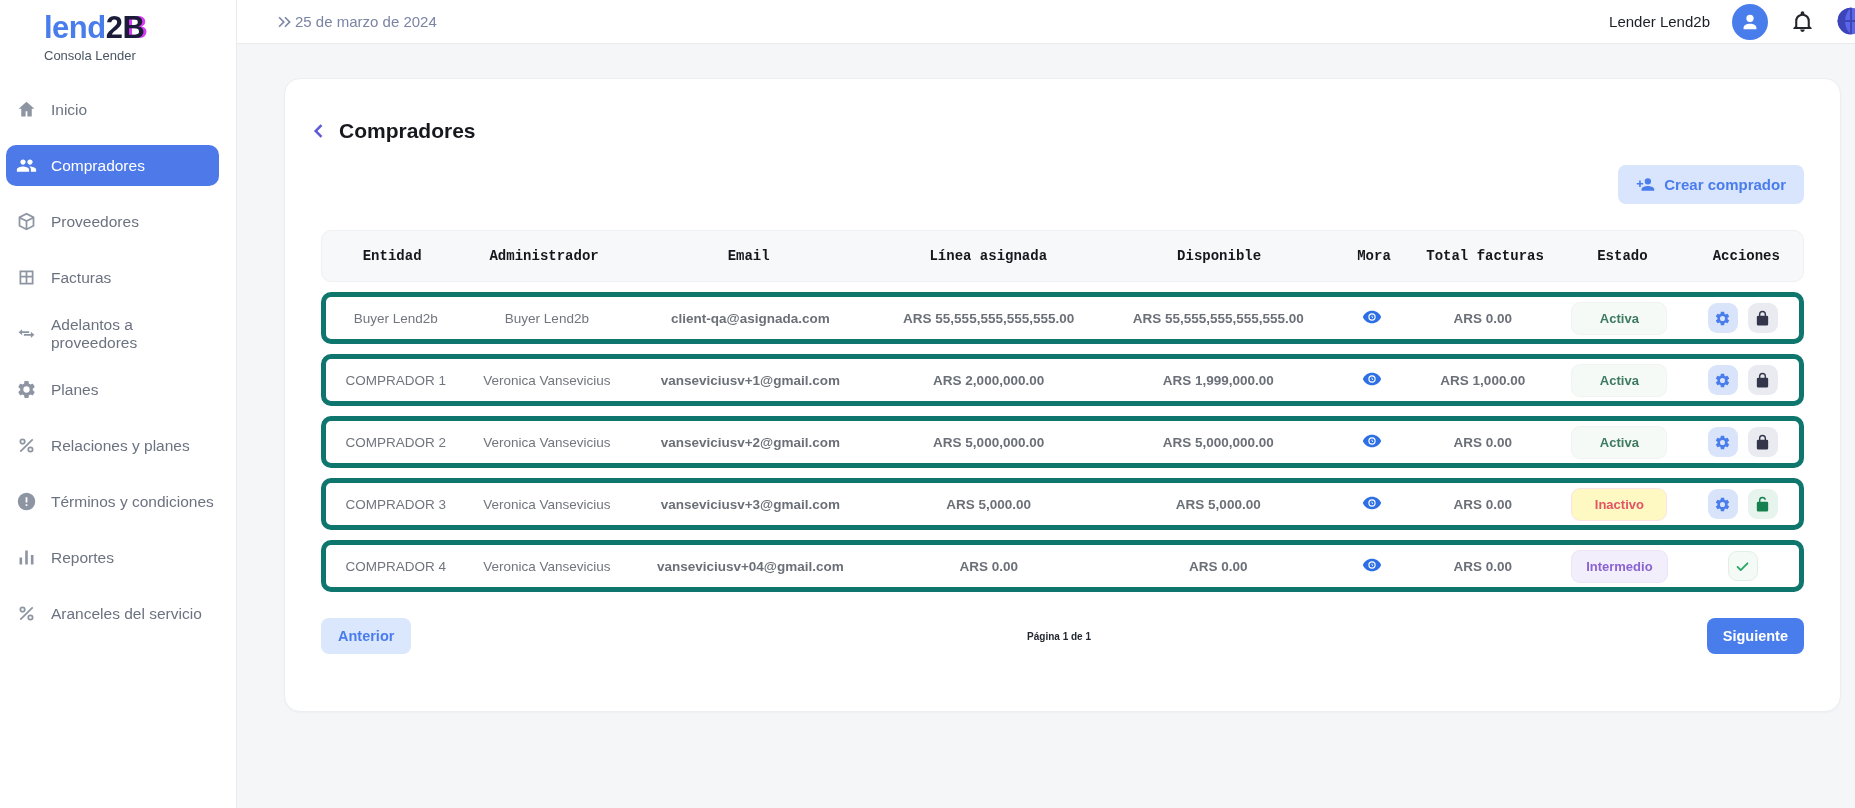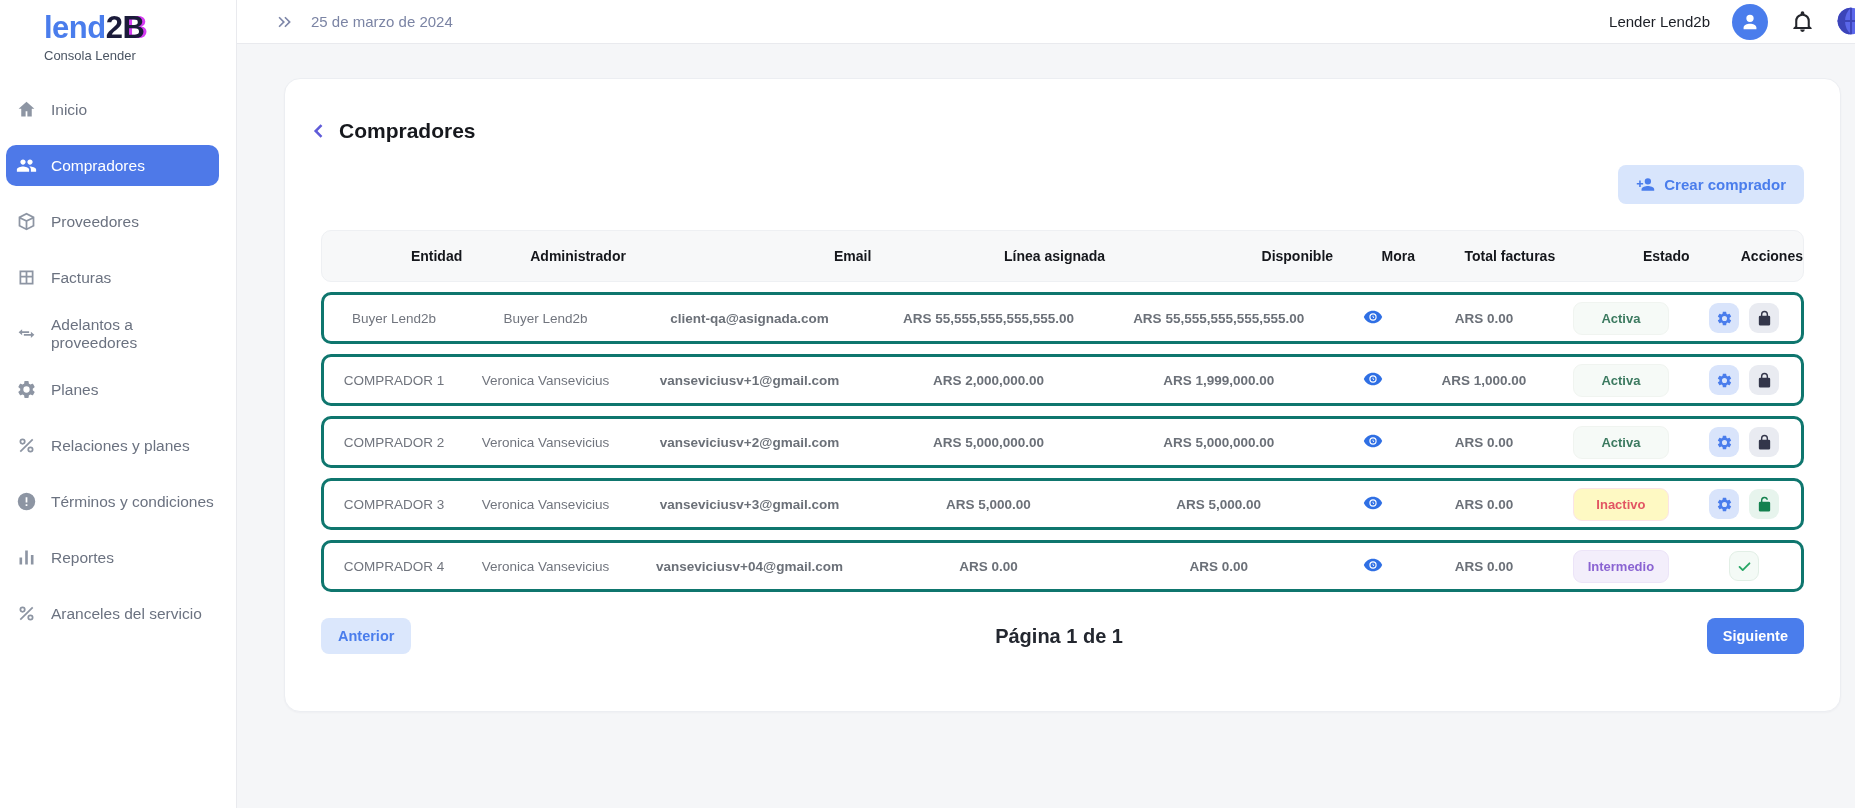--- a/index.html
+++ b/index.html
@@ -20,21 +20,21 @@
   .nav-item { display:flex; align-items:center; gap:14px; height:41px; margin:0 17px 15px 6px;
     padding-left:10px; border-radius:10px; cursor:pointer; color:#6b7280; font-size:15.5px; }
   .nav-item svg { width:21px; height:21px; fill:#8d95a3; flex:0 0 21px; }
   .nav-item.active { background:#4e79e8; color:#fff; }
   .nav-item.active svg { fill:#fff; }
 
   
   .main { flex:1; display:flex; flex-direction:column; position:relative; }
   .topbar { height:44px; border-bottom:1px solid #e9eaee; background:#fff;
     display:flex; align-items:center; justify-content:space-between; padding:0 0 0 38px; position:relative; }
-  .topbar-left { display:flex; align-items:center; gap:16px; }
+  .topbar-left { display:flex; align-items:center; }
   .dbl-chevron svg { width:20px; height:20px; fill:#7d86a8; display:block; }
   .date { color:#7b84a4; font-size:15px; }
   .topbar-right { display:flex; align-items:center; gap:22px; padding-right:40px; }
   .username { color:#1c1f26; font-size:15px; }
   .avatar { width:36px; height:36px; border-radius:50%; background:#4a7dec;
     display:flex; align-items:center; justify-content:center; cursor:pointer; }
   .avatar svg { width:22px; height:22px; fill:#fff; }
   .bell svg { width:25px; height:25px; fill:#24262c; cursor:pointer; display:block; }
   .globe { position:absolute; right:-12px; top:5px; width:32px; height:32px; cursor:pointer; }
 
@@ -52,22 +52,22 @@
     border-radius:8px; padding:10px 18px; cursor:pointer;
     color:#4a7dec; font-size:15px; font-weight:700; font-family:"Liberation Sans",sans-serif; }
   .create-btn svg { width:19px; height:19px; fill:#4a7dec; }
 
   
   .table { margin-top:26px; }
   .grid-cols { display:grid;
     grid-template-columns:120fr 140fr 210fr 200fr 195fr 70fr 120fr 115fr 97fr;
     align-items:center; }
   .thead { background:#f7f8f9; border:1px solid #eef0f3; border-radius:10px; height:52px; }
-  .th { text-align:right; font-size:14px; font-weight:700; color:#15171c; }
-  .trow { background:#fff; border:3px solid #0f766e; border-radius:10px; height:52px; margin-top:10px; }
+  .th { text-align:center; font-size:14px; font-weight:700; color:#15171c;font-family:Liberation Mono, monospace; }
+  .trow { background:#fff; border:5px solid #0f766e; border-radius:10px; height:52px; margin-top:10px; }
   .td { text-align:center; font-size:13.5px; color:#71757e; overflow:hidden; white-space:nowrap; }
   .td.strong { font-weight:700; color:#6b7078; }
   .badge { display:inline-block; min-width:96px; padding:8px 14px; border-radius:9px;
     font-size:13px; font-weight:700; }
   .badge.activa { background:#f6faf7; border:1px solid #f0f4f0; color:#3c7a60; }
   .badge.inactivo { background:#fef9c3; border:1px solid #fbe4e7; color:#e25563; }
   .badge.intermedio { background:#f3eefb; border:1px solid #ece4f8; color:#8a63d2; }
   .mora-btn { background:none; border:none; cursor:pointer; padding:0; }
   .mora-btn svg { width:20px; height:20px; display:block; margin:0 auto; }
   .acts { display:flex; gap:10px; justify-content:center; }
@@ -78,21 +78,21 @@
   .act-lock { background:#e9ebf1; } .act-lock svg { fill:#33364a; }
   .act-unlock { background:#e7f4ed; } .act-unlock svg { fill:#14814f; }
   .act-check { background:#f4faf6; border:1px solid #e2efe6; }
   .act-check svg { stroke:#27a665; fill:none; stroke-width:2.6; stroke-linecap:round; stroke-linejoin:round; }
 
   
   .pagination { display:flex; align-items:center; margin-top:26px; }
   .pg-prev { background:#dbe7fc; color:#4a7dec; border:none; border-radius:8px;
     padding:10px 17px; font-size:14.5px; font-weight:600; cursor:pointer;
     font-family:"Liberation Sans",sans-serif; }
-  .pg-label { flex:1; text-align:center; color:#23272f; font-size:20px; font-weight:600; }
+  .pg-label { flex:1; text-align:center; color:#23272f; font-size:10px; font-weight:600; }
   .pg-next { background:#4a7dec; color:#fff; border:none; border-radius:8px;
     padding:10px 16px; font-size:14.5px; font-weight:600; cursor:pointer;
     font-family:"Liberation Sans",sans-serif; }
 </style>
 </head>
 <body>
 
 <div class="app">
 
   <aside class="sidebar">

